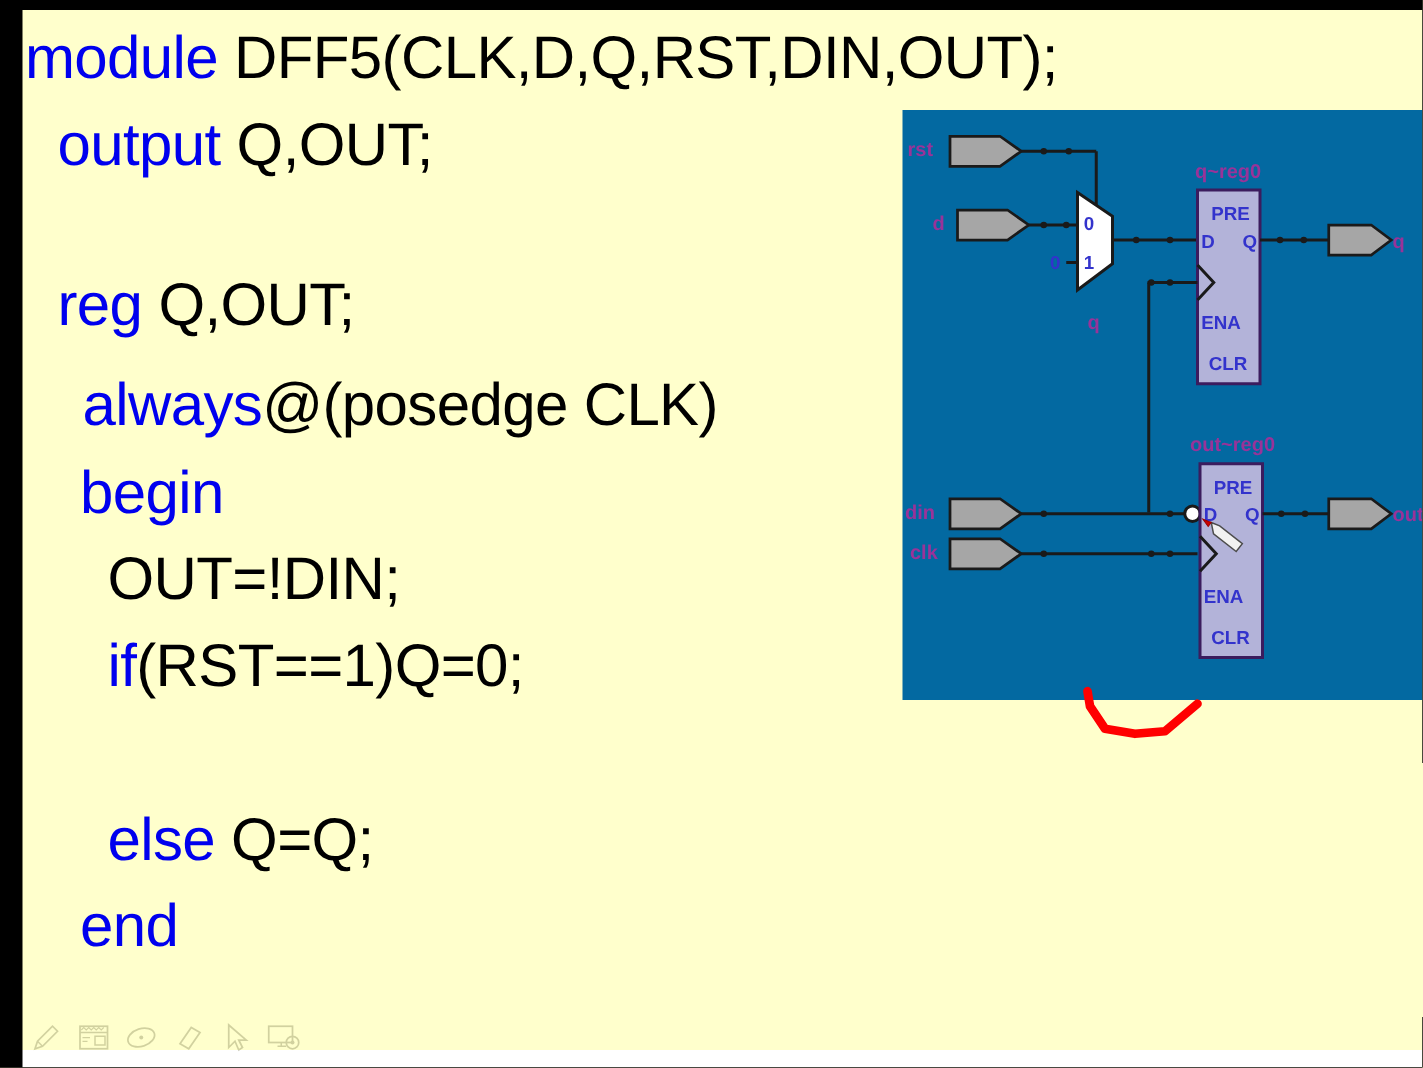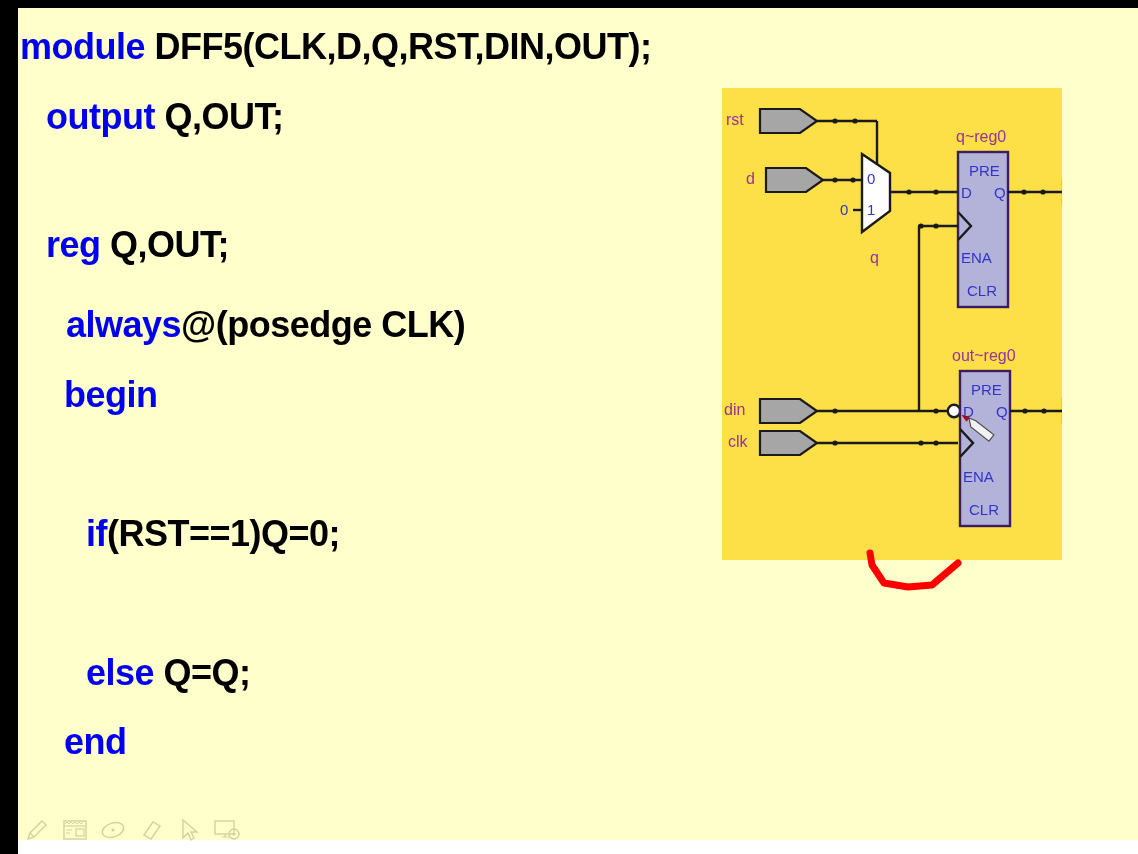--- a/index.html
+++ b/index.html
@@ -40,38 +40,39 @@
     left: 20px;
     top: 8px;
     width: 730px;
     height: 800px;
   }
   .code-line {
     position: absolute;
     left: 0;
     white-space: pre;
     font-family: "Liberation Sans", sans-serif;
-    font-weight: bold;
-    font-size: 36px;
+    font-weight: normal;
+    font-size: 48px;
     line-height: 50px;
     color: #000000;
     letter-spacing: -0.5px;
   }
   .kw { color: #0000EE; }
   .pl { color: #000000; }
 
   
   #schematic {
     position: absolute;
     left: 722px;
     top: 88px;
-    width: 340px;
+    width: 416px;
     height: 472px;
-    background: #fde047;
+    background: #0369a1;
     overflow: hidden;
+    font-weight: bold;
   }
   #schematic svg { display: block; }
 
   
   #ink {
     position: absolute;
     left: 840px;
     top: 535px;
     width: 180px;
     height: 70px;
@@ -107,20 +108,21 @@
 
   <div id="slide-body"></div>
   <div id="bottom-strip"></div>
 
   <div id="code">
       <div class="code-line" style="top: 14px; left: 0px;"><span class="kw">module </span><span class="pl">DFF5(CLK,D,Q,RST,DIN,OUT);</span></div>
       <div class="code-line" style="top: 83.5px; left: 26px;"><span class="kw">output </span><span class="pl">Q,OUT;</span></div>
       <div class="code-line" style="top: 212px; left: 26px; text-align: center;"><span class="kw">reg </span><span class="pl">Q,OUT;</span></div>
       <div class="code-line" style="top: 292px; left: 26px; margin-left: 20px;"><span class="kw">always</span><span class="pl">@(posedge CLK)</span></div>
       <div class="code-line" style="top: 361.5px; left: 44px;"><span class="kw">begin</span></div>
+      <div class="code-line" style="top: 431px; left: 66px;"><span class="pl">OUT=!DIN;</span></div>
       <div class="code-line" style="top: 500.5px; left: 66px;"><span class="kw">if</span><span class="pl">(RST==1)Q=0;</span></div>
       <div class="code-line" style="top: 639.5px; left: 66px;"><span class="kw">else </span><span class="pl">Q=Q;</span></div>
       <div class="code-line" style="top: 709px; left: 44px;"><span class="kw">end</span></div>
     </div>
 
   <div id="schematic">
     <svg width="416" height="472" viewBox="0 0 416 472" xmlns="http://www.w3.org/2000/svg">
       <defs>
         <style>
           .wire   { stroke:#1A1A1A; stroke-width:2.4; fill:none; }

